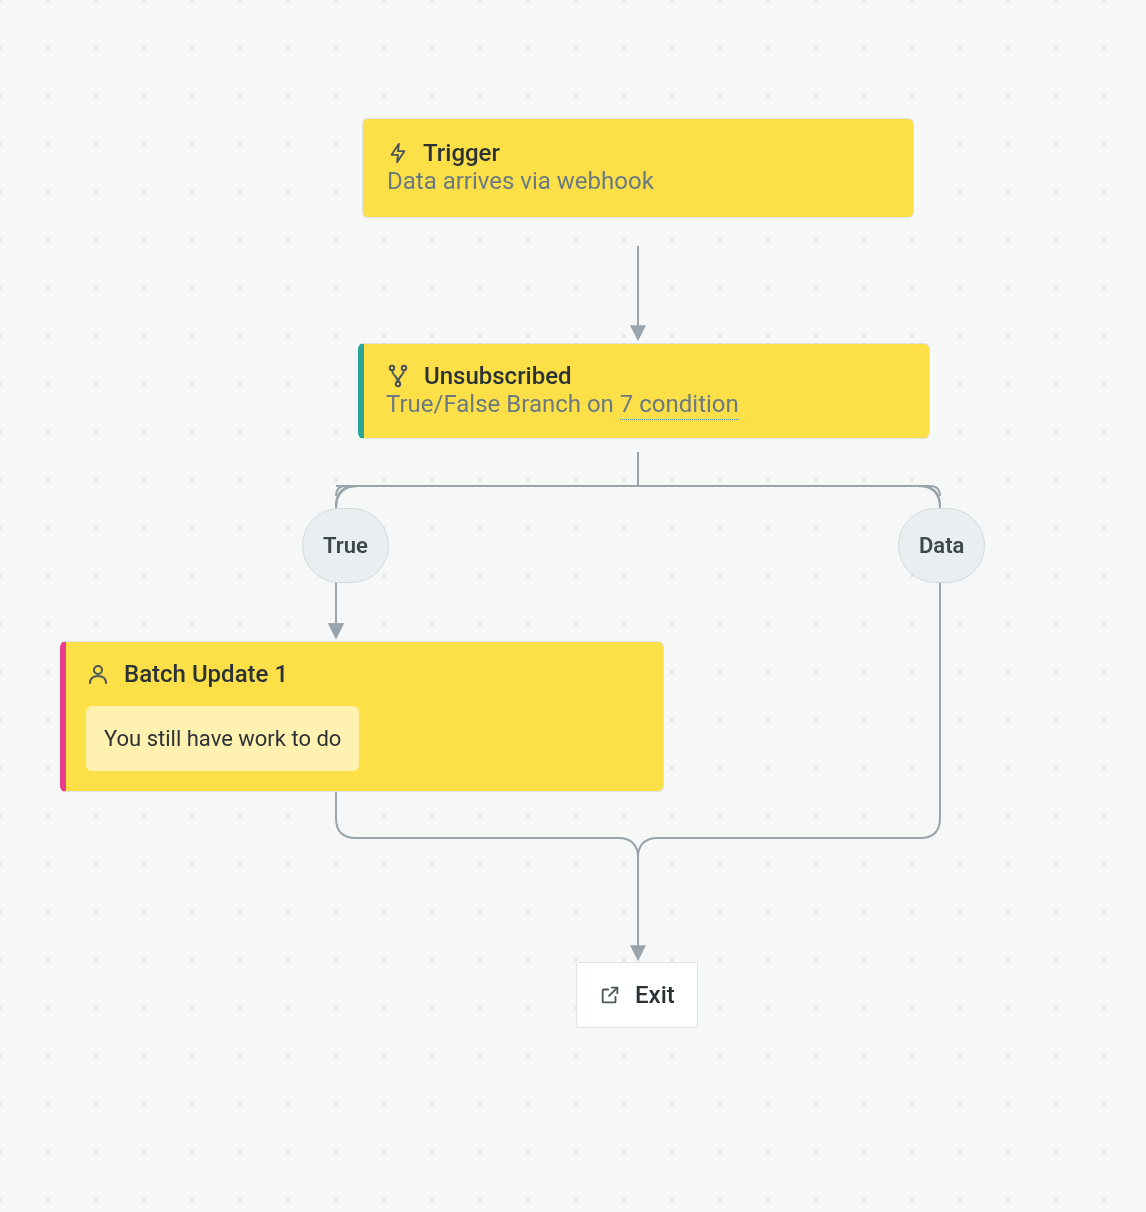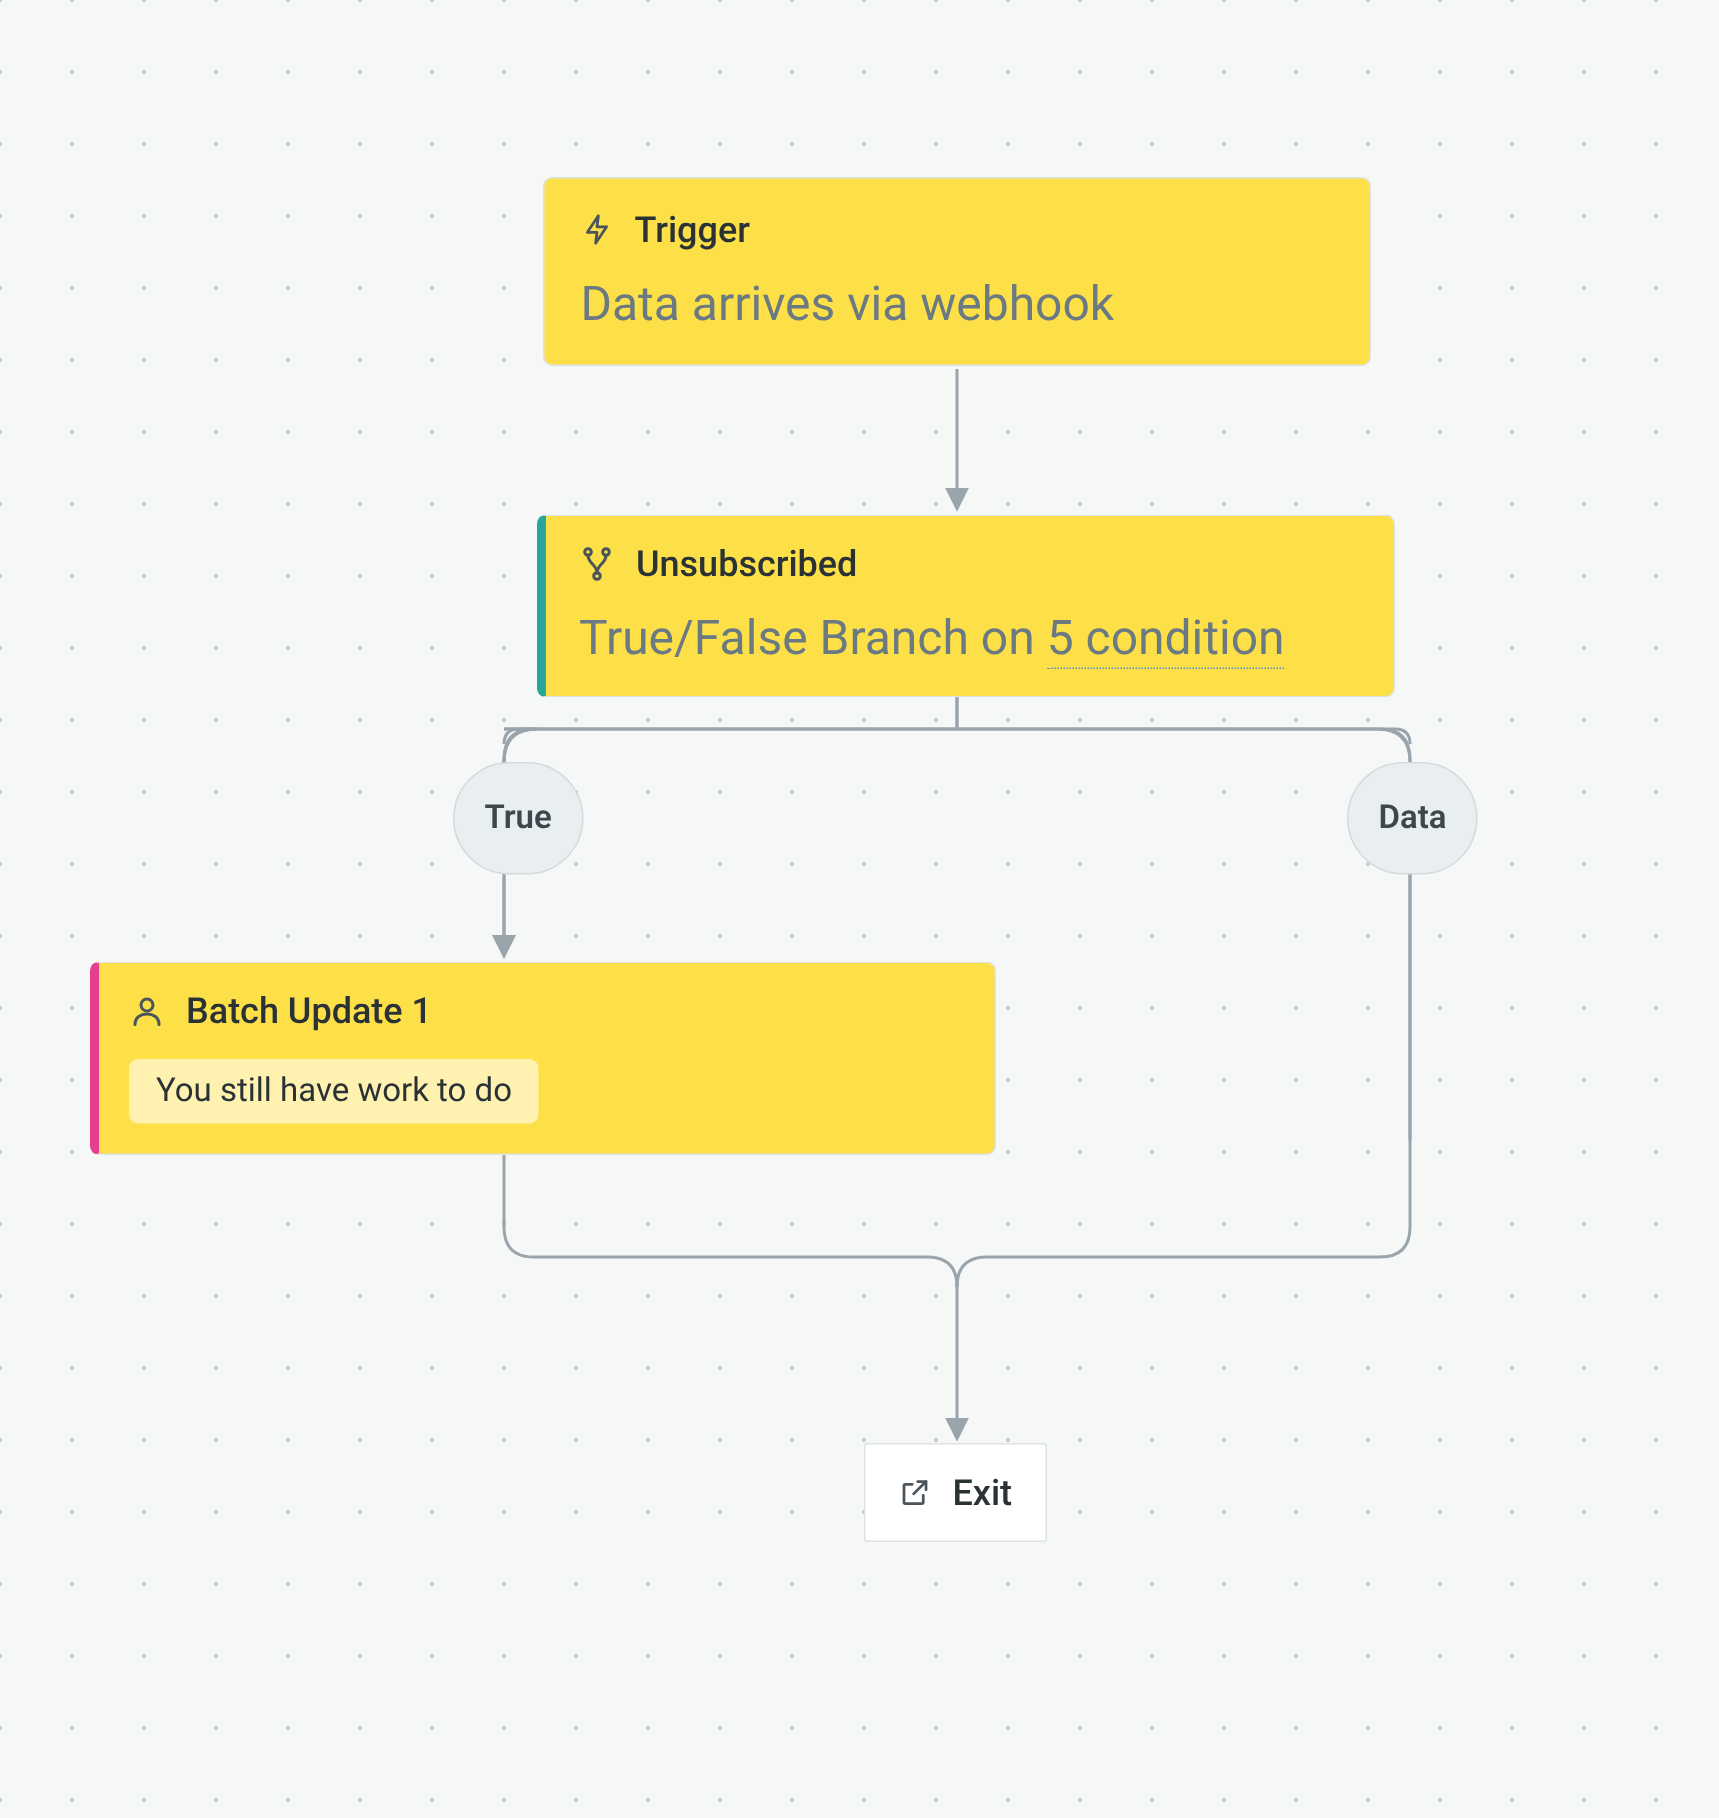--- a/index.html
+++ b/index.html
@@ -53,22 +53,22 @@
   }
   .node .title-row {
     display: flex;
     align-items: center;
     gap: 14px;
     font-size: 24px;
     color: #2a3236;
     font-weight: 500;
   }
   .node .subtitle {
-    margin-top: 16px;
-    font-size: 32px;
+    margin-top: 0;
+    font-size: 24px;
     color: #6b7a82;
     font-weight: 400;
   }
 
   .node.accent-teal {
     border-left: 6px solid #2aa59a;
     border-top-left-radius: 6px;
     border-bottom-left-radius: 6px;
   }
   .node.accent-pink {
@@ -80,21 +80,21 @@
     border-bottom: 1px dotted #5a8ecf;
     padding-bottom: 1px;
   }
 
   .warn-pill {
     display: inline-block;
     margin-top: 18px;
     background: #fff2b0;
     color: #2a3236;
     font-size: 22px;
-    padding: 9px 18px;
+    padding: 20px 18px;
     border-radius: 6px;
   }
 
   .branch-label {
     position: absolute;
     background: #e9eef0;
     border: 1px solid #d3dadd;
     border-radius: 999px;
     padding: 24px 20px;
     font-size: 22px;
@@ -189,21 +189,21 @@
             <circle cx="6" cy="4" r="2.2"></circle>
             <circle cx="18" cy="4" r="2.2"></circle>
             <circle cx="12" cy="20" r="2.2"></circle>
             <path d="M6 6 C6 12 12 12 12 18"></path>
             <path d="M18 6 C18 12 12 12 12 18"></path>
           </svg>
         </span>
         <span>Unsubscribed</span>
       </div>
       <div class="subtitle">
-        <span>True/False Branch on </span><span class="condition-link">5 condition</span>
+        <span>True/False Branch on </span><span class="condition-link">7 condition</span>
       </div>
     </div>
   </div>
 
   <div class="branch-label" style="left:302px; top:508px;">True</div>
   <div class="branch-label" style="left:898px; top:508px;">Data</div>
 
   <div class="node accent-pink" style="left:60px; top:641px; width:604px;">
     <div class="inner" style="padding:18px 24px 20px 20px;">
       <div class="title-row">

